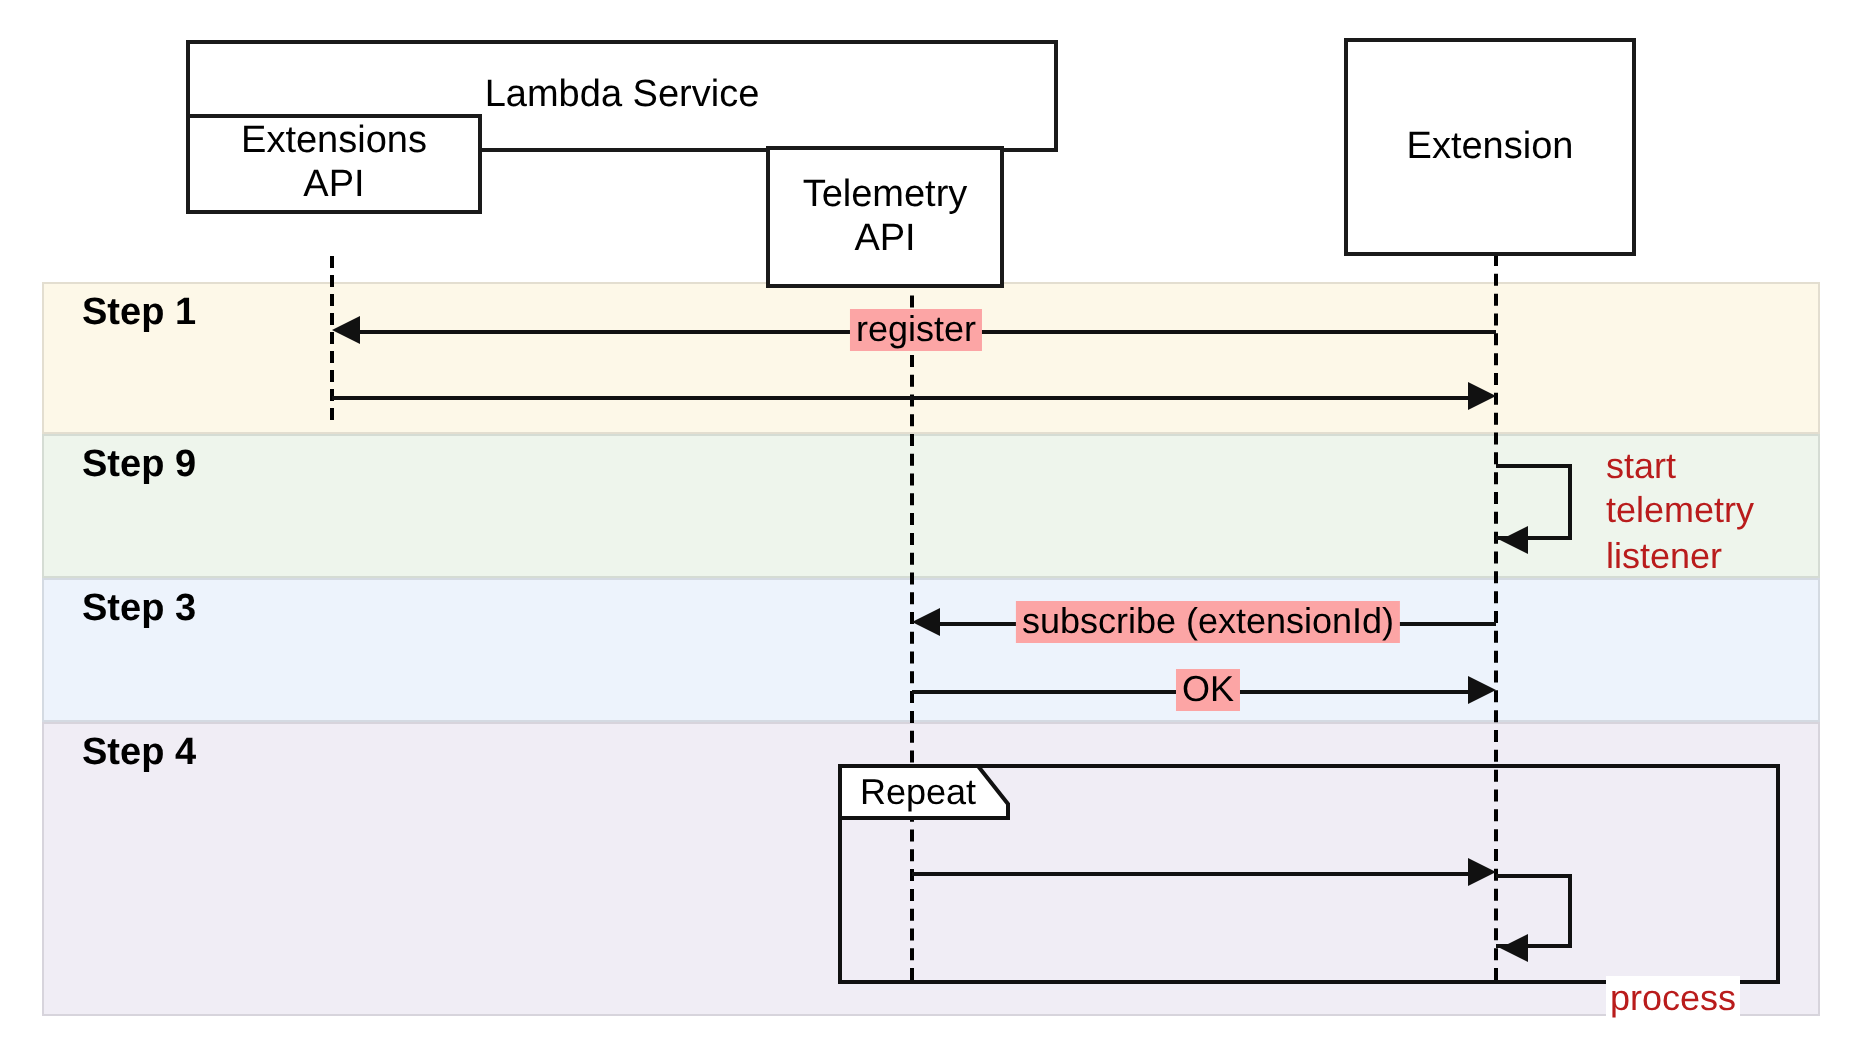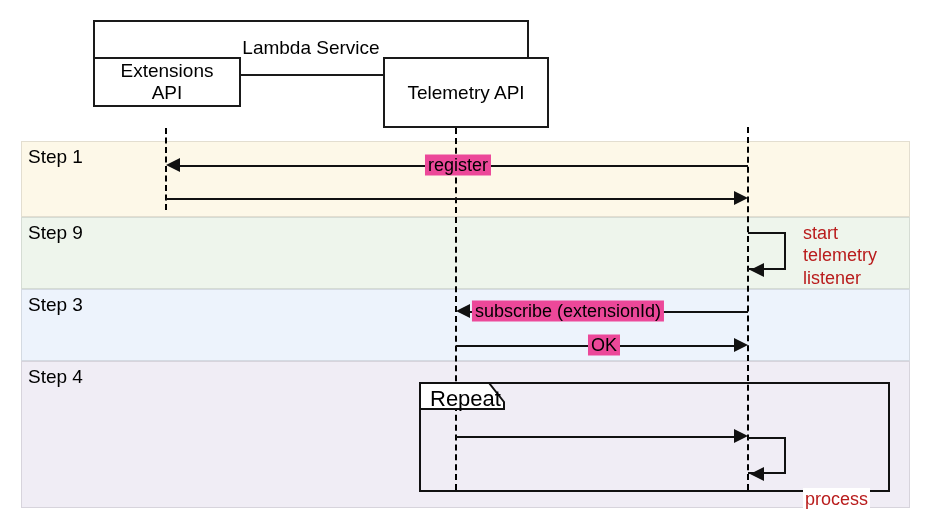--- a/index.html
+++ b/index.html
@@ -29,21 +29,21 @@
     align-items: center;
     justify-content: center;
     text-align: center;
     font-size: 19px;
     color: #000000;
     line-height: 1.15;
     z-index: 6;
   }
   #lambda-service-box { left: 93px;  top: 20px;  width: 436px; height: 56px; }
   #extensions-api-box { left: 93px;  top: 57px;  width: 148px; height: 50px; }
-  #telemetry-api-box  { left: 383px; top: 57px;  width: 166px; height: 71px; }
+  #telemetry-api-box  { left: 383px; top: 73px;  width: 119px; height: 71px; }
   #extension-box      { left: 672px; top: 19px;  width: 146px; height: 109px; }
 
   
   .lifeline {
     position: absolute;
     width: 0;
     border-left: 2px dashed #000000;
     z-index: 4;
   }
   #lifeline-extensions-api { left: 165px; top: 128px; height: 82px; }
@@ -59,23 +59,23 @@
     border: 1px solid rgba(0,0,0,0.10);
     z-index: 1;
   }
   #band-step-1 { top: 141px; height: 76px; }
   #band-step-2 { top: 217px; height: 72px; }
   #band-step-3 { top: 289px; height: 72px; }
   #band-step-4 { top: 361px; height: 147px; }
 
   .band-label {
     position: absolute;
-    left: 28px;
+    left: 41px;
     font-size: 19px;
-    font-weight: normal;
+    font-weight: bold;
     color: #000000;
     z-index: 5;
     white-space: nowrap;
   }
   #label-step-1 { top: 146px; }
   #label-step-2 { top: 222px; }
   #label-step-3 { top: 294px; }
   #label-step-4 { top: 366px; }
 
   
@@ -97,39 +97,39 @@
   }
   .arrow-left {
     border-top: 7px solid transparent;
     border-bottom: 7px solid transparent;
     border-right: 14px solid #111111;
   }
   .msg-label {
     position: absolute;
     font-size: 18px;
     color: #000000;
-    background: #ec4899;
+    background: #fca5a5;
     padding: 0 3px;
     white-space: nowrap;
     z-index: 7;
     transform: translate(-50%, -50%);
   }
 
   
   #msg1-line  { left: 172px; top: 165px; width: 576px; }
   #msg1-head  { left: 166px; top: 158px; }
   #msg1-label { left: 458px; top: 165px; }
   #msg2-line  { left: 166px; top: 198px; width: 576px; }
   #msg2-head  { left: 734px; top: 191px; }
   #msg2-label { left: 458px; top: 198px; }
 
   
   #msg3-line  { left: 462px; top: 311px; width: 286px; }
   #msg3-head  { left: 456px; top: 304px; }
-  #msg3-label { left: 568px; top: 311px; }
+  #msg3-label { left: 604px; top: 311px; }
   #msg4-line  { left: 456px; top: 345px; width: 286px; }
   #msg4-head  { left: 734px; top: 338px; }
   #msg4-label { left: 604px; top: 345px; }
 
   
   #msg5-line  { left: 456px; top: 436px; width: 286px; }
   #msg5-head  { left: 734px; top: 429px; }
   #msg5-label { left: 604px; top: 436px; }
 
   
@@ -175,21 +175,21 @@
     top: 382px;
     width: 86px;
     height: 28px;
     z-index: 8;
   }
   #repeat-tab svg { display: block; }
   #repeat-tab-label {
     position: absolute;
     left: 430px;
     top: 386px;
-    font-size: 22px;
+    font-size: 18px;
     color: #000000;
     z-index: 9;
     white-space: nowrap;
   }
 </style>
 </head>
 <body>
 
 <div id="canvas">
 
@@ -223,20 +223,23 @@
     <span>
       <span>Extensions</span><br>
       <span>API</span>
     </span>
   </div>
 
   <div class="pbox" id="telemetry-api-box">
     <span>Telemetry API</span>
   </div>
 
+  <div class="pbox" id="extension-box">
+    <span>Extension</span>
+  </div>
 
   <div class="msg-line" id="msg1-line"></div>
   <div class="arrowhead arrow-left" id="msg1-head"></div>
   <div class="msg-label" id="msg1-label">register</div>
 
   <div class="msg-line" id="msg2-line"></div>
   <div class="arrowhead arrow-right" id="msg2-head"></div>
 
   <div class="selfloop" id="selfloop-start-listener"></div>
   <div class="arrowhead arrow-left" id="selfloop-start-head"></div>

